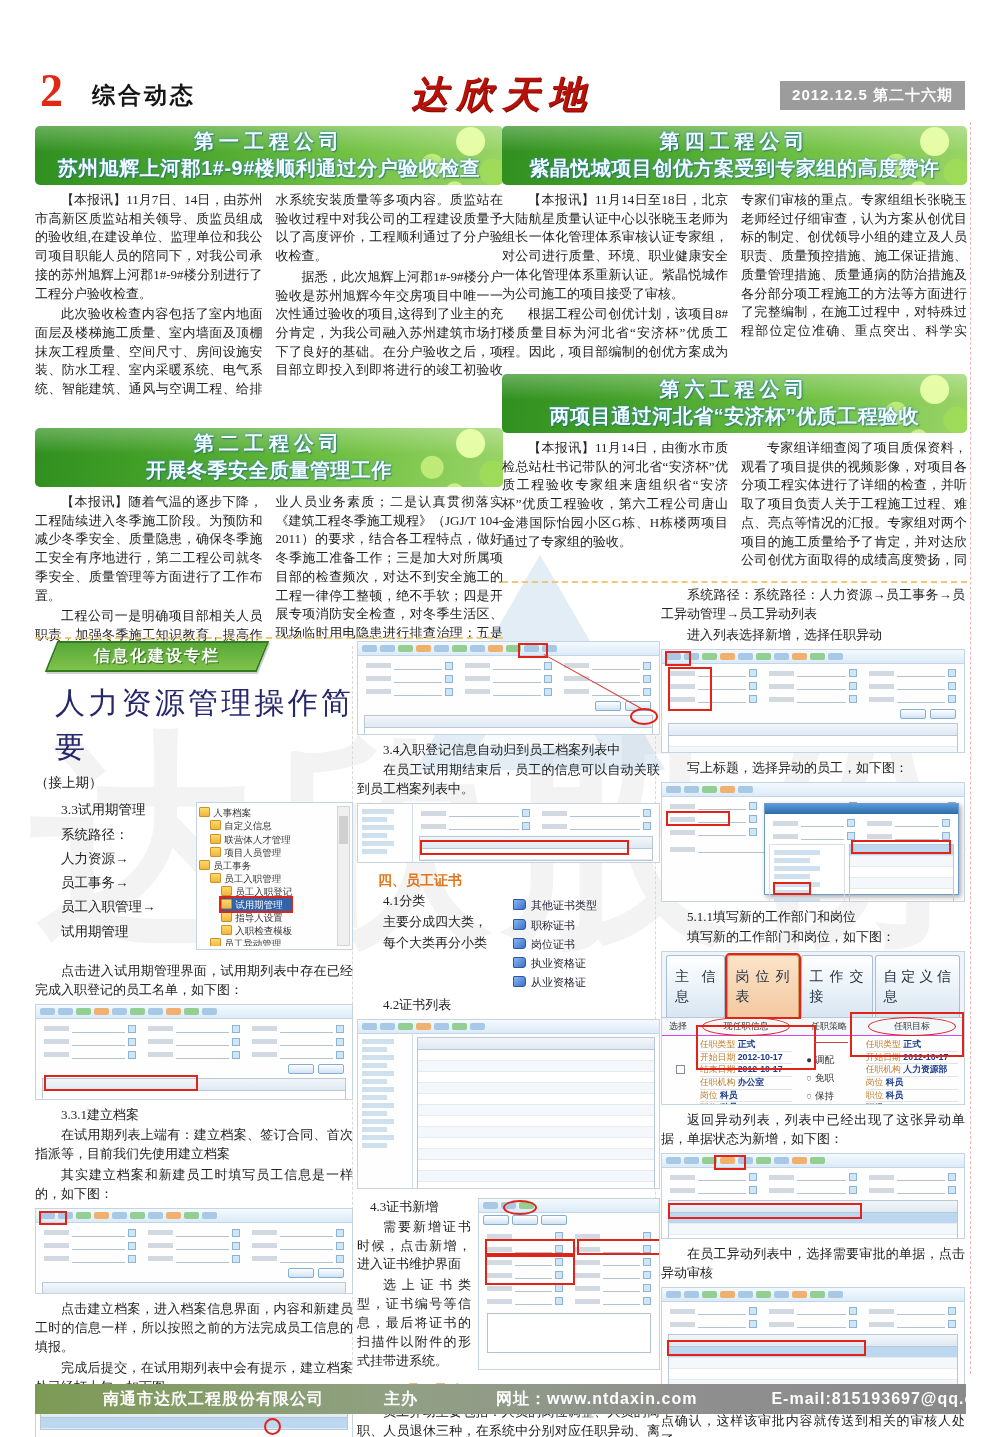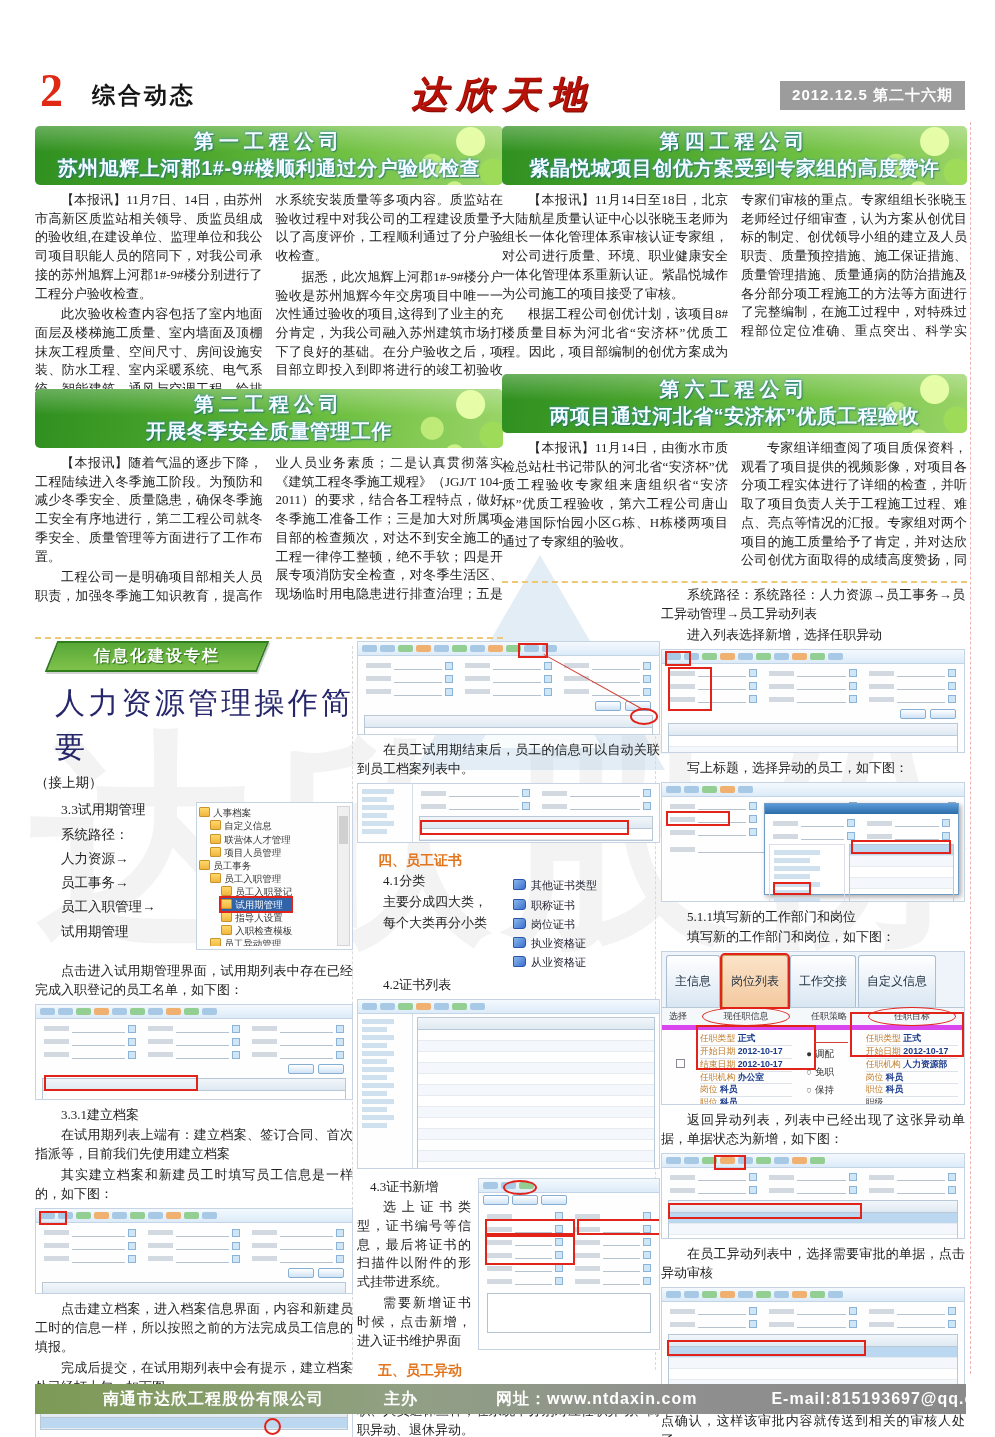--- a/index.html
+++ b/index.html
@@ -110,24 +110,24 @@
   .ltree .trow:nth-child(even){background:linear-gradient(90deg,#cfe0ef 55%,transparent 55%);}
   .fmain{flex:1;}
 
   
   .dlg{position:absolute;right:5px;top:20px;width:64%;height:76%;background:#fff;border:1px solid #6f9cc4;box-shadow:2px 2px 5px rgba(0,0,0,.35);z-index:4;}
   .dlg-tb{height:10px;background:linear-gradient(#5a9ad8,#2c6ca8);}
 
   
   .jform{height:152px;font-family:"Liberation Sans",sans-serif;}
   .jtabs{display:flex;gap:2px;padding:3px 4px 0 4px;background:#eef4fa;border-bottom:1px solid #b9c8d6;}
-  .jtab{font-size:12px;padding:17px 8px;background:linear-gradient(#fff,#d8e6f2);border:1px solid #a9bed2;border-bottom:none;
+  .jtab{font-size:14px;padding:10px 8px;background:linear-gradient(#fff,#d8e6f2);border:1px solid #a9bed2;border-bottom:none;
         border-radius:3px 3px 0 0;color:#234;}
   .jtab.hl{background:linear-gradient(#fbe3c8,#f3c9a0);border-color:#d29a5a;outline:2px solid #e2231a;}
-  .jcols{display:flex;border-bottom:5px solid #d946ef;background:#f4f8fb;}
+  .jcols{display:flex;border-bottom:1px solid #d946ef;background:#f4f8fb;}
   .jcol{font-size:9px;text-align:center;padding:2px 0;color:#333;position:relative;}
   .jcol:nth-child(1){width:32px;}.jcol:nth-child(2){flex:1.25;}.jcol:nth-child(3){flex:.75;}.jcol:nth-child(4){flex:1.25;}
   .jcol.oval::after{content:'';position:absolute;left:8px;right:8px;top:-1px;bottom:-1px;border:1.5px solid #e2231a;border-radius:50%;}
   .jbody{display:flex;padding:3px 2px 3px 2px;}
   .jchk{width:32px;}
   .jchk::before{content:'';display:block;width:7px;height:7px;border:1px solid #889;margin:26px auto 0 auto;background:#fff;}
   .jpanel{flex:1.25;padding:0 4px;}
   .jmid{flex:.75;display:flex;flex-direction:column;justify-content:flex-start;gap:4px;padding:14px 0 0 10px;}
   .fline{font-size:8.8px;line-height:1.33;color:#333;border-bottom:1px solid #dde3e9;white-space:nowrap;overflow:hidden;}
   .fline .lab{color:#c07a28;}
@@ -175,21 +175,21 @@
     <div class="banner">
       <div class="bl1">第四工程公司</div>
       <div class="bl2">紫晶悦城项目创优方案受到专家组的高度赞许</div>
     </div>
     <div class="abody" style="height:185px;">
         <div class="para">【本报讯】11月14日至18日，北京大陆航星质量认证中心以张晓玉老师为组长一体化管理体系审核认证专家组，对公司进行质量、环境、职业健康安全一体化管理体系重新认证。紫晶悦城作为公司施工的项目接受了审核。</div>
         <div class="para">根据工程公司创优计划，该项目8#楼质量目标为河北省“安济杯”优质工程。因此，项目部编制的创优方案成为专家们审核的重点。专家组组长张晓玉老师经过仔细审查，认为方案从创优目标的制定、创优领导小组的建立及人员职责、质量预控措施、施工保证措施、质量管理措施、质量通病的防治措施及各分部分项工程施工的方法等方面进行了完整编制，在施工过程中，对特殊过程部位定位准确、重点突出、科学实用，效果明显，达到了预定的阶段性质量目标。（谭宝根）</div>
       </div>
   </section>
 
-  <section class="article" style="left:35px;top:389px;width:468px;">
+  <section class="article" style="left:35px;top:428px;width:468px;">
     <div class="banner">
       <div class="bl1">第二工程公司</div>
       <div class="bl2">开展冬季安全质量管理工作</div>
     </div>
     <div class="abody" style="height:163px;">
         <div class="para">【本报讯】随着气温的逐步下降，工程陆续进入冬季施工阶段。为预防和减少冬季安全、质量隐患，确保冬季施工安全有序地进行，第二工程公司就冬季安全、质量管理等方面进行了工作布置。</div>
         <div class="para">工程公司一是明确项目部相关人员职责，加强冬季施工知识教育，提高作业人员业务素质；二是认真贯彻落实《建筑工程冬季施工规程》（JGJ/T 104-2011）的要求，结合各工程特点，做好冬季施工准备工作；三是加大对所属项目部的检查频次，对达不到安全施工的工程一律停工整顿，绝不手软；四是开展专项消防安全检查，对冬季生活区、现场临时用电隐患进行排查治理；五是制定冬季施工生产安全管理应急预案，防止发生群起伤亡事故。（徐培黉）</div>
       </div>
   </section>
 
@@ -479,20 +479,21 @@
           <div class="thd"></div>
           <div>
             <div class="trow"></div>
           </div>
         </div>
       <i class="red-box" style="left:160px;top:1px;width:26px;height:11px;"></i>
       <i class="red-line" style="left:186px;top:12px;width:112px;transform:rotate(29deg);"></i>
       <i class="red-oval" style="left:272px;top:66px;width:24px;height:13px;"></i>
     </div>
 
+    <p class="para subnum">3.4入职登记信息自动归到员工档案列表中</p>
     <p class="para">在员工试用期结束后，员工的信息可以自动关联到员工档案列表中。</p>
 
     <div class="shot" style="height:58px;">
       <div style="display:flex;height:100%;">
         <div class="ltree">
             <div class="trow"></div>
             <div class="trow"></div>
             <div class="trow"></div>
             <div class="trow"></div>
             <div class="trow"></div>
@@ -596,22 +597,22 @@
                 <div class="trow"></div>
               </div>
             </div>
         </div>
       </div>
     </div>
 
     <div class="row2c">
       <div class="t43">
         <p class="para subnum" style="text-indent:1em;">4.3证书新增</p>
+        <p class="para">需要新增证书时候，点击新增，进入证书维护界面</p>
         <p class="para">选上证书类型，证书编号等信息，最后将证书的扫描件以附件的形式挂带进系统。</p>
-        <p class="para">需要新增证书时候，点击新增，进入证书维护界面</p>
       </div>
       <div class="shot" style="flex:1;height:170px;margin:0;">
         <div class="tb">
             <i class="chip"></i>
             <i class="chip"></i>
             <i class="chip"></i>
           </div>
         <div style="display:flex;gap:3px;padding:2px 4px;">
             <i class="bs"></i>
             <i class="bs"></i>

